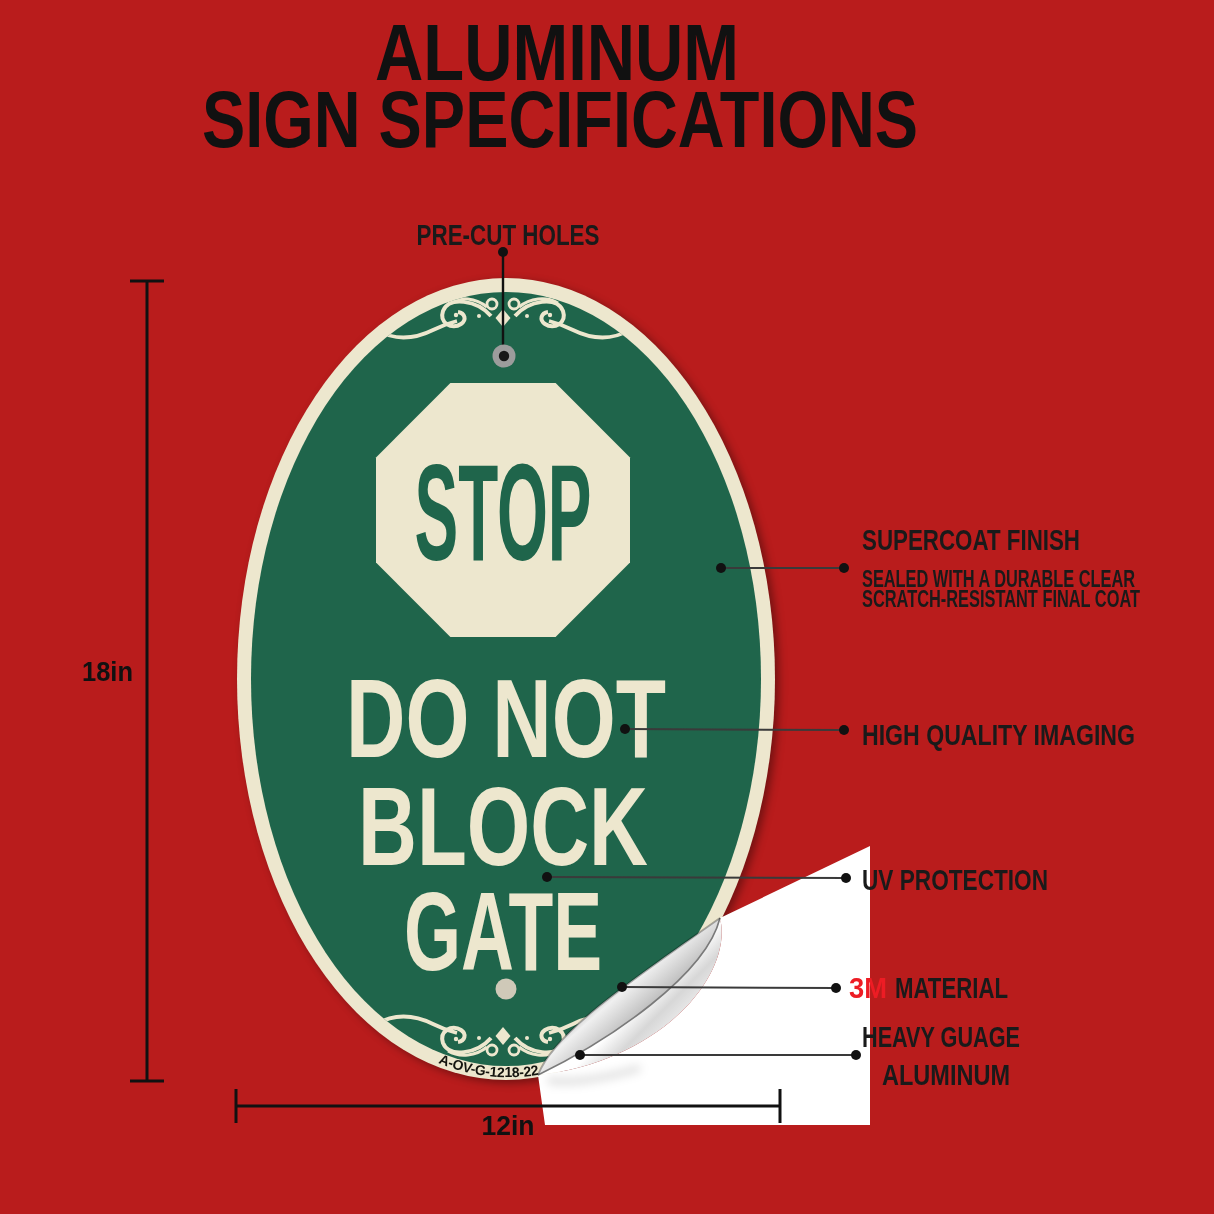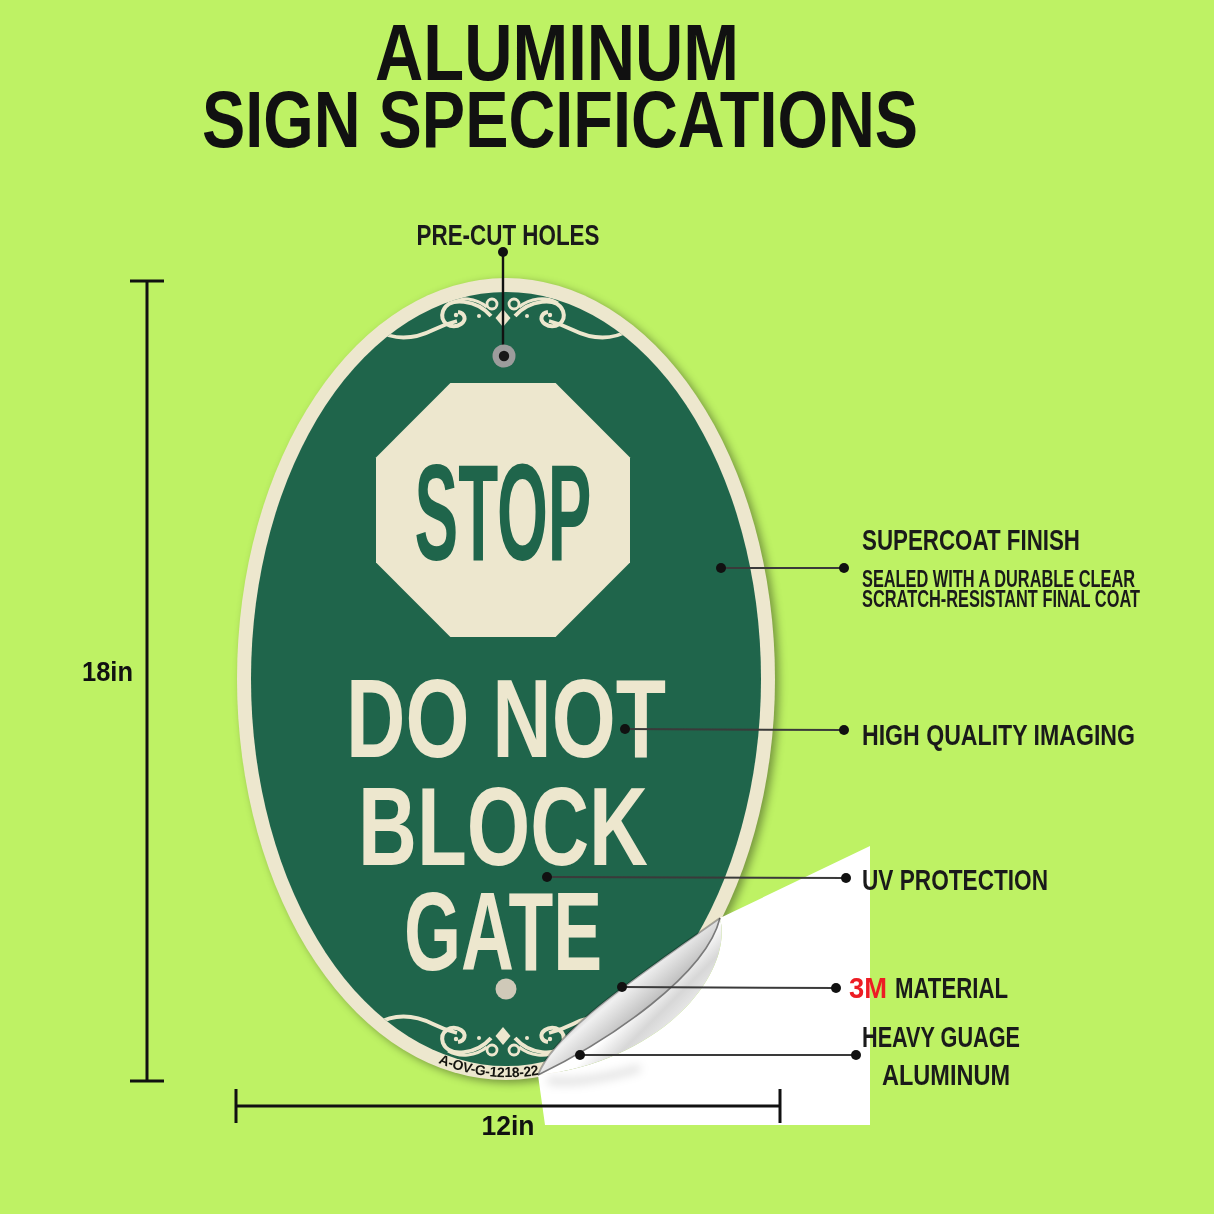--- a/index.html
+++ b/index.html
@@ -1,16 +1,16 @@
 <!DOCTYPE html>
 <html><head>
 <meta charset="utf-8">
 <style>
   html,body{margin:0;padding:0;background:#fff;}
-  .stage{width:1214px;height:1214px;position:relative;background:#bef264;overflow:hidden;}
+  .stage{width:1214px;height:1214px;position:relative;background:#b91c1c;overflow:hidden;}
   svg text{font-family:"Liberation Sans","DejaVu Sans",sans-serif;}
   .ttl{font-weight:bold;fill:#111;}
   .lbl{font-weight:bold;fill:#1a1a1a;}
   .dim{font-weight:bold;fill:#111;}
 </style>
 </head>
 <body>
 
 <div class="stage">
 <svg width="1214" height="1214" viewBox="0 0 1214 1214" xmlns="http://www.w3.org/2000/svg" xmlns:xlink="http://www.w3.org/1999/xlink">

